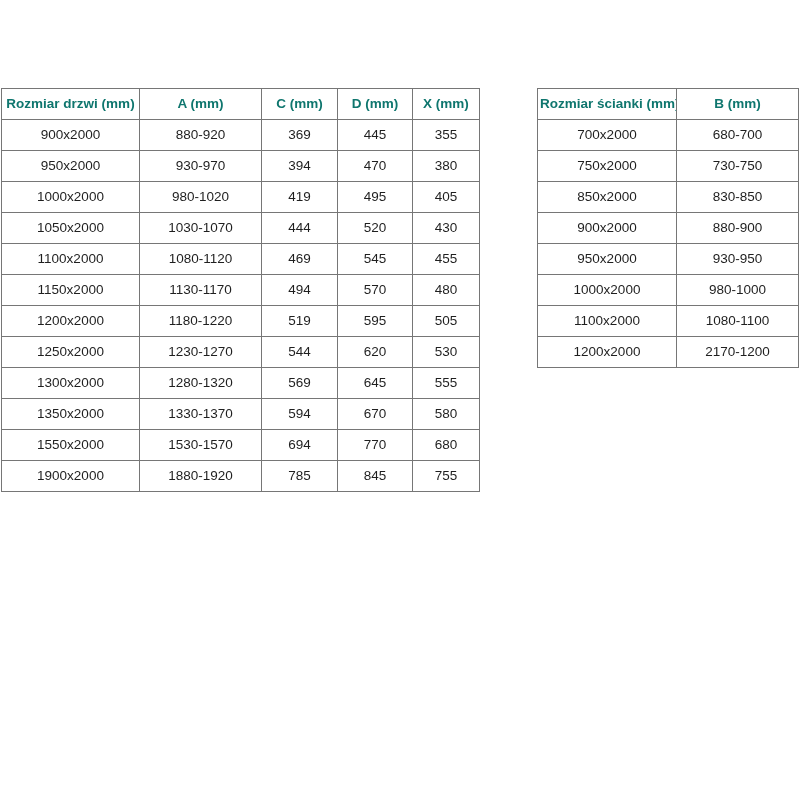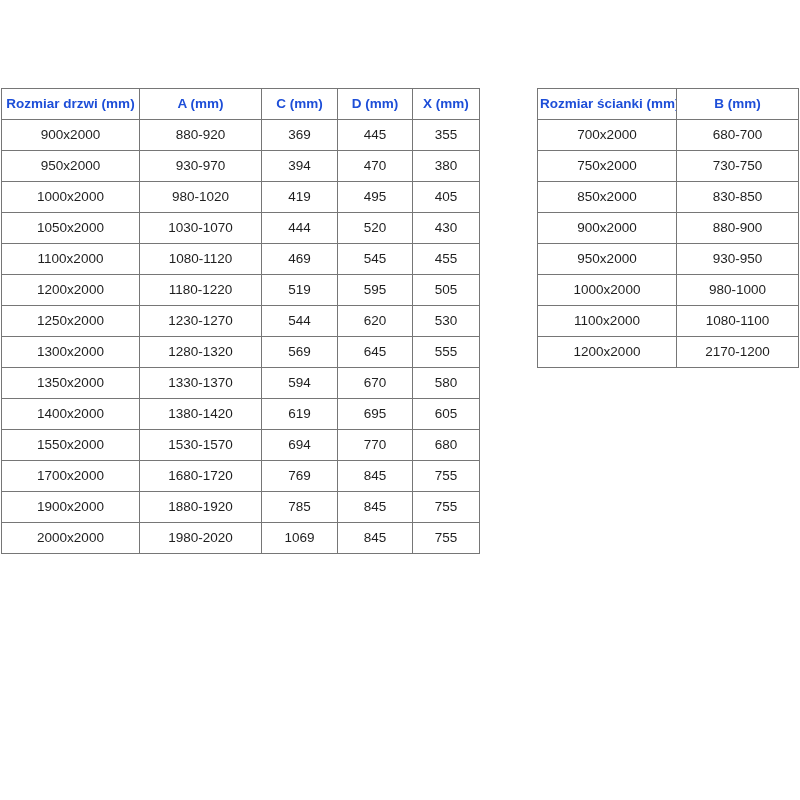--- a/index.html
+++ b/index.html
@@ -31,21 +31,21 @@
     vertical-align: middle;
     height: 30px;
     padding: 0 2px;
     font-size: 13.5px;
     line-height: 1;
     white-space: nowrap;
     overflow: hidden;
   }
   table.spec th {
     font-weight: bold;
-    color: #1d4ed8;
+    color: #0f766e;
     margin-top: 16px;
   }
   table.spec td {
     font-weight: normal;
     color: #1f1f1f;
   }
   #door-table {
     left: 1px;
     top: 88px;
     width: 478px;
@@ -115,20 +115,27 @@
           <td>430</td>
         </tr>
         <tr>
           <td>1100x2000</td>
           <td>1080-1120</td>
           <td>469</td>
           <td>545</td>
           <td>455</td>
         </tr>
         <tr>
+          <td>1150x2000</td>
+          <td>1130-1170</td>
+          <td>494</td>
+          <td>570</td>
+          <td>480</td>
+        </tr>
+        <tr>
           <td>1200x2000</td>
           <td>1180-1220</td>
           <td>519</td>
           <td>595</td>
           <td>505</td>
         </tr>
         <tr>
           <td>1250x2000</td>
           <td>1230-1270</td>
           <td>544</td>
@@ -143,54 +150,33 @@
           <td>555</td>
         </tr>
         <tr>
           <td>1350x2000</td>
           <td>1330-1370</td>
           <td>594</td>
           <td>670</td>
           <td>580</td>
         </tr>
         <tr>
-          <td>1400x2000</td>
-          <td>1380-1420</td>
-          <td>619</td>
-          <td>695</td>
-          <td>605</td>
-        </tr>
-        <tr>
           <td>1550x2000</td>
           <td>1530-1570</td>
           <td>694</td>
           <td>770</td>
           <td>680</td>
         </tr>
         <tr>
-          <td>1700x2000</td>
-          <td>1680-1720</td>
-          <td>769</td>
-          <td>845</td>
-          <td>755</td>
-        </tr>
-        <tr>
           <td>1900x2000</td>
           <td>1880-1920</td>
           <td>785</td>
           <td>845</td>
           <td>755</td>
         </tr>
-        <tr>
-          <td>2000x2000</td>
-          <td>1980-2020</td>
-          <td>1069</td>
-          <td>845</td>
-          <td>755</td>
-        </tr>
       </tbody>
   </table>
 
   <table class="spec" id="wall-table">
     <colgroup>
         <col>
         <col>
       </colgroup>
     <thead>
       <tr>

